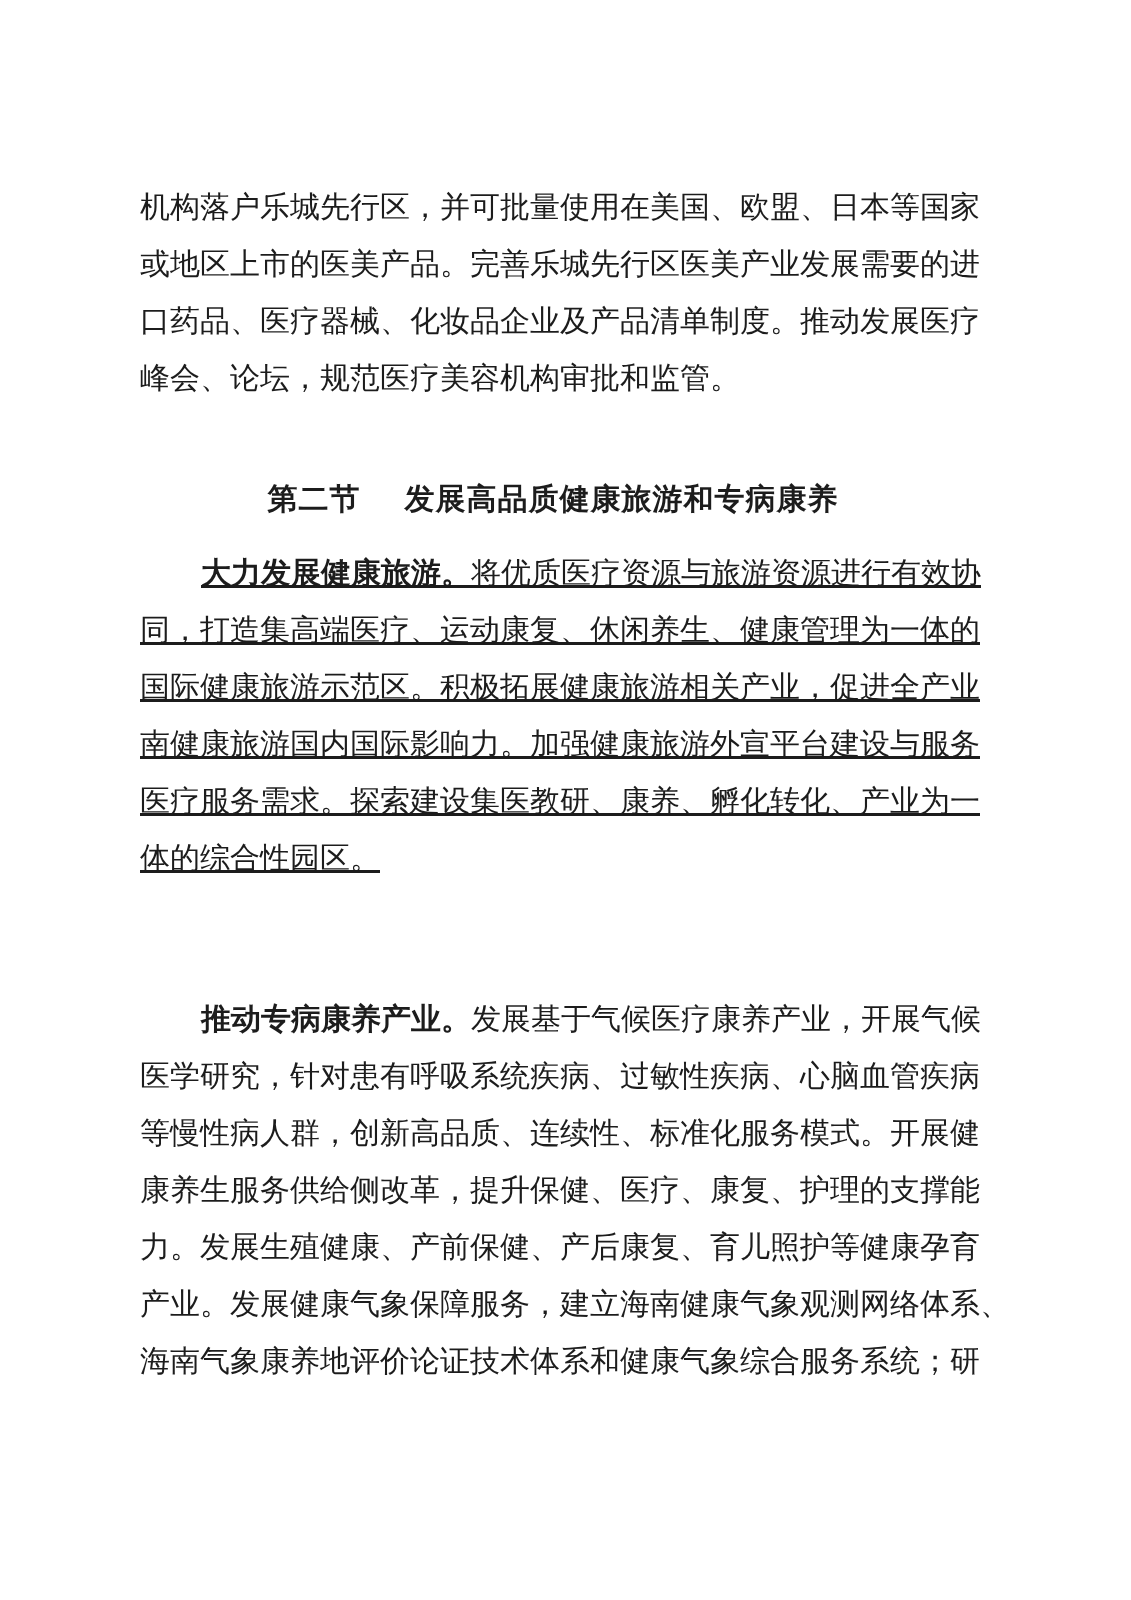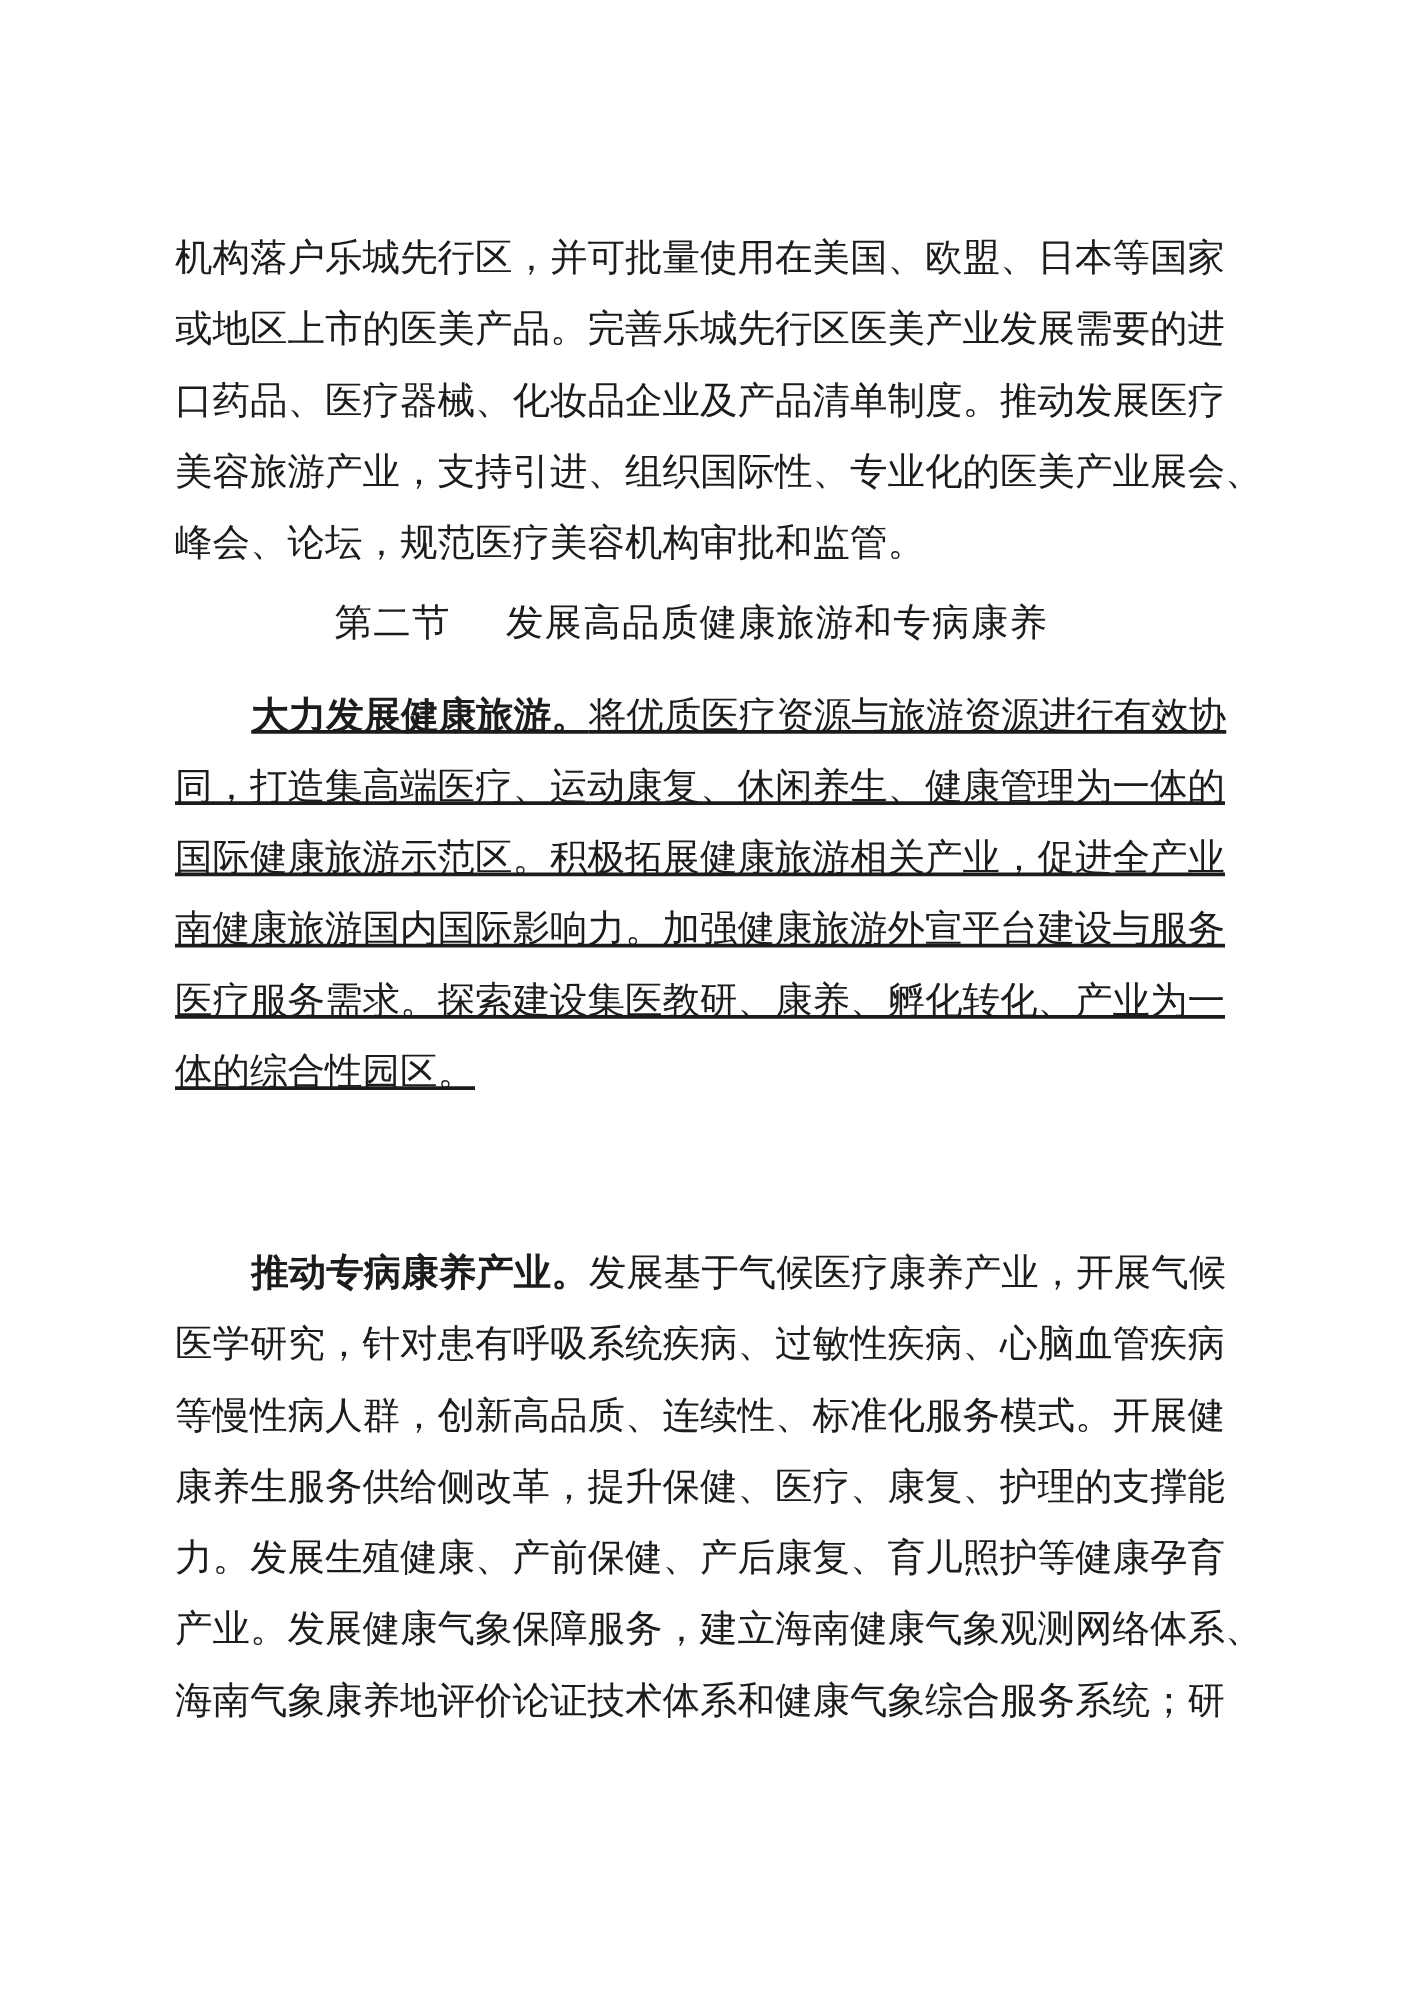--- a/index.html
+++ b/index.html
@@ -38,21 +38,21 @@
     text-indent: 61px;
   }
   .lead {
     font-weight: 700;
   }
   .para1 { top: 178px; }
   .heading {
     top: 470px;
     text-align: center;
     text-align-last: center;
-    font-weight: 400;
+    font-weight: 700;
     letter-spacing: 1px;
   }
   .heading .gap {
     display: inline-block;
     width: 44px;
   }
   .para2 { top: 544px; text-decoration: underline; }
   .para3 { top: 990px; }
   .pagenum {
     position: absolute;
@@ -66,21 +66,20 @@
 </style>
 </head>
 <body>
 
 <div class="page">
 
   <div class="textcol para1">
     <div class="line">机构落户乐城先行区，并可批量使用在美国、欧盟、日本等国家</div>
     <div class="line">或地区上市的医美产品。完善乐城先行区医美产业发展需要的进</div>
     <div class="line">口药品、医疗器械、化妆品企业及产品清单制度。推动发展医疗</div>
-    <div class="line">美容旅游产业，支持引进、组织国际性、专业化的医美产业展会、</div>
     <div class="line lastline">峰会、论坛，规范医疗美容机构审批和监管。</div>
   </div>
 
   <div class="textcol heading">
     <span>第二节</span><span class="gap"></span><span>发展高品质健康旅游和专病康养</span>
   </div>
 
   <div class="textcol para2">
     <div class="line indent">
       <span class="lead">大力发展健康旅游。</span><span>将优质医疗资源与旅游资源进行有效协</span>

